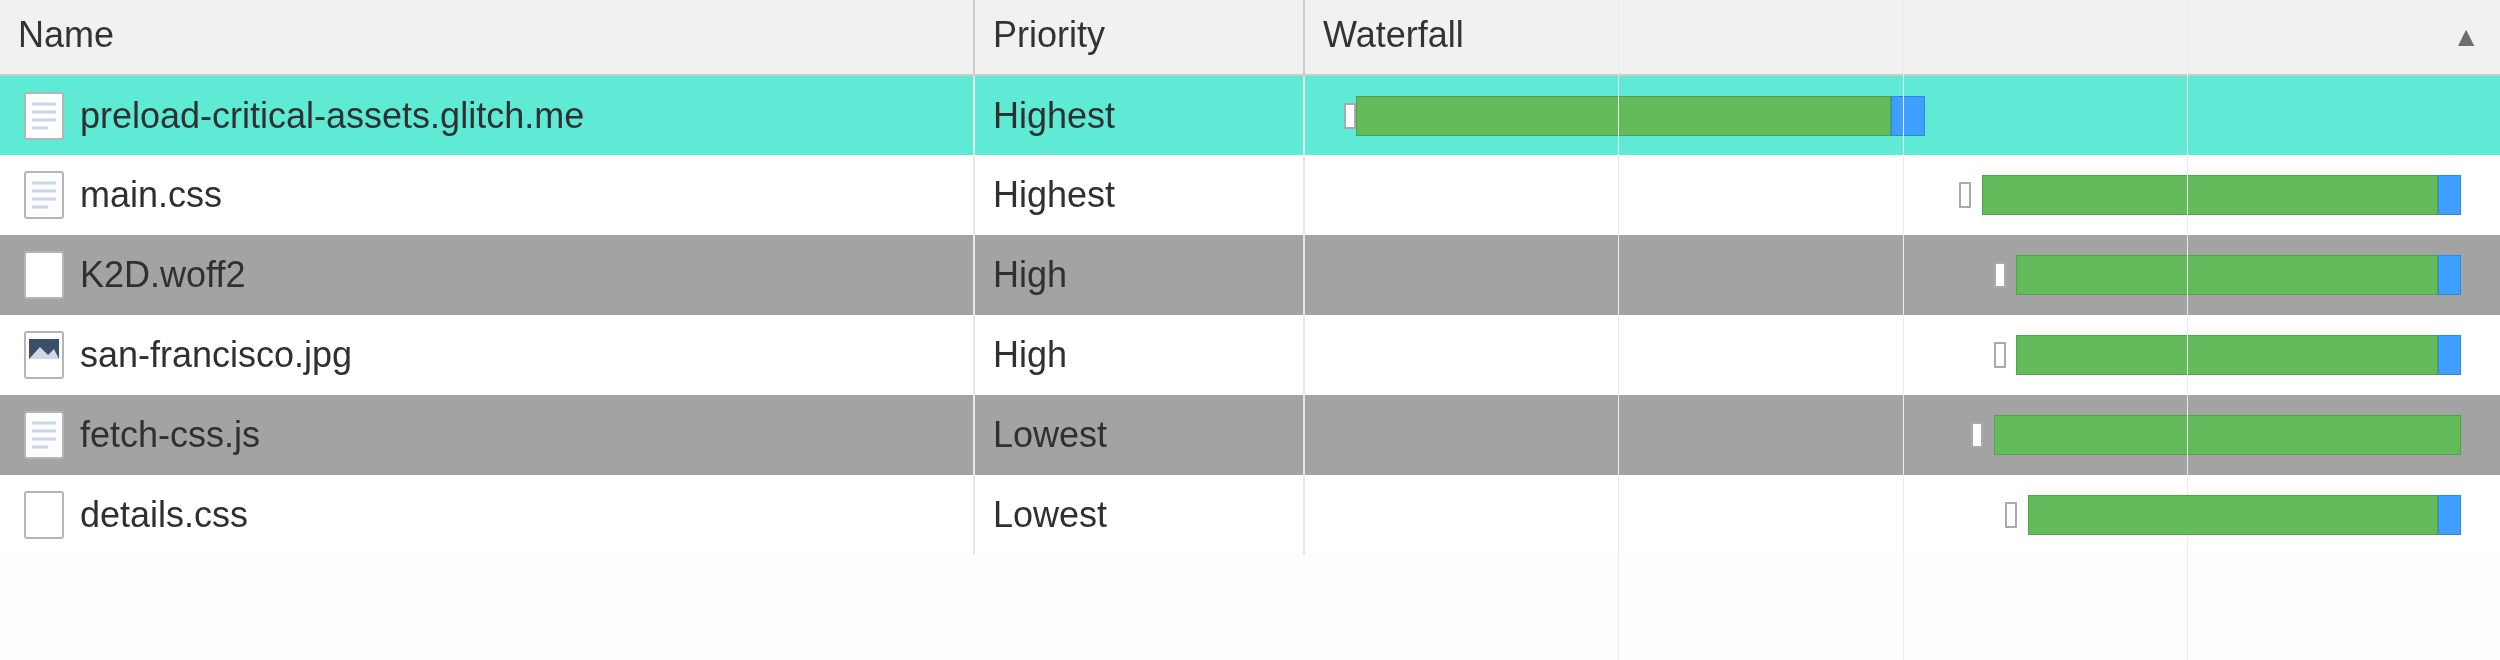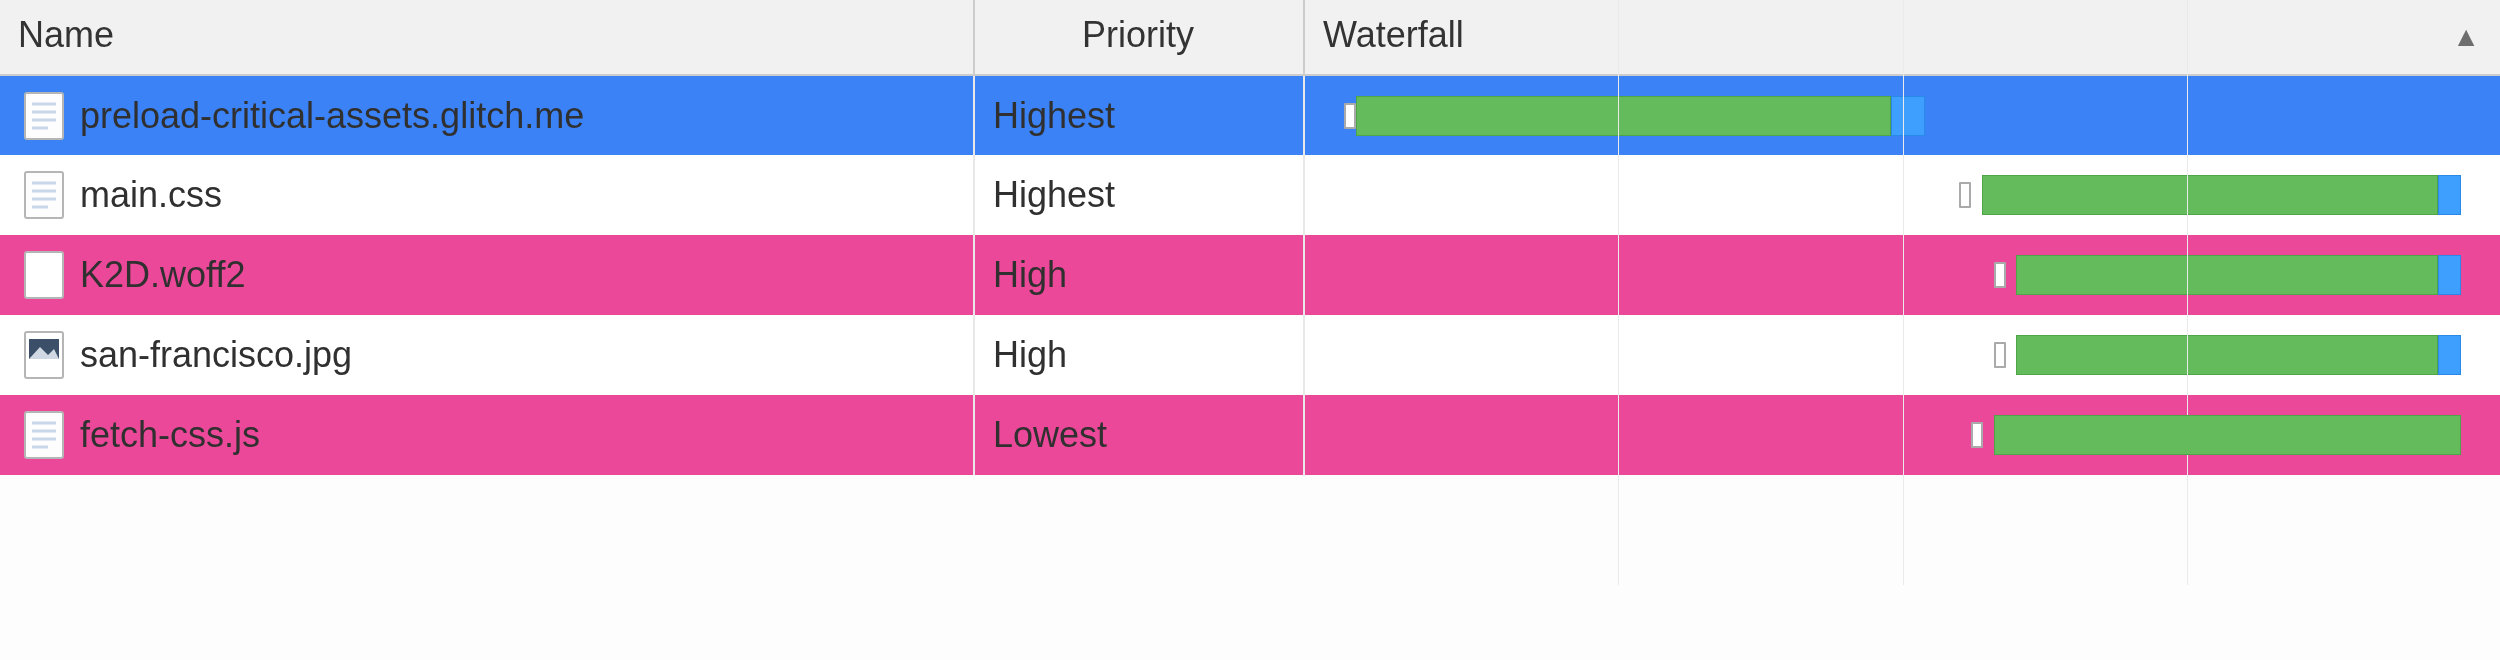--- a/index.html
+++ b/index.html
@@ -23,40 +23,40 @@
     font-weight: 400;
     text-align: left;
     padding: 14px 20px 18px 18px;
     border-bottom: 2px solid #ccc;
     border-right: 2px solid #ccc;
     color: #333;
     position: relative;
   }
   thead th:last-child { border-right: none; margin-left: 44px; }
   th.col-name { width: 974px; }
-  th.col-priority { width: 330px; text-align: center; }
+  th.col-priority { width: 330px; }
   th.col-waterfall { width: auto; }
   .sort-arrow {
     position: absolute;
     right: 20px;
     top: 50%;
     transform: translateY(-50%);
     color: #6e6e6e;
     font-size: 28px;
   }
   tbody td {
     padding: 0 18px;
     height: 80px;
     border-right: 2px solid #e8e8e8;
     vertical-align: middle;
     white-space: nowrap;
   }
   tbody td:last-child { border-right: none; }
-  tbody tr.selected { background: #3b82f6; }
-  tbody tr.even:not(.selected) { background: #ec4899; }
+  tbody tr.selected { background: #5eead4; }
+  tbody tr.even:not(.selected) { background: #a3a3a3; }
   tbody tr.odd:not(.selected) { background: #ffffff; }
   .name-cell {
     display: flex;
     align-items: center;
     gap: 16px;
     padding-left: 6px;
   }
   .file-icon {
     width: 40px;
     height: 48px;
@@ -237,14 +237,35 @@
         <td class="waterfall-td">
           <div class="wf-cell">
             <div class="wf-grid" style="left: 25%;"></div>
             <div class="wf-grid" style="left: 50%;"></div>
             <div class="wf-grid" style="left: 75%;"></div>
             <div class="wf-tick" style="left: 56%;"></div>
             <div class="wf-bar" style="left: 58%; width: 41%; background: rgb(99, 187, 91);"></div>
           </div>
         </td>
       </tr>
+      <tr class="odd">
+        <td>
+          <div class="name-cell">
+            <span class="file-icon"><svg viewBox="0 0 40 48" width="40" height="48">
+                <rect x="1" y="1" width="38" height="46" rx="2" fill="#ffffff" stroke="#b5b5b5" stroke-width="2"></rect>
+              </svg></span>
+            <span>details.css</span>
+          </div>
+        </td>
+        <td><span>Lowest</span></td>
+        <td class="waterfall-td">
+          <div class="wf-cell">
+            <div class="wf-grid" style="left: 25%;"></div>
+            <div class="wf-grid" style="left: 50%;"></div>
+            <div class="wf-grid" style="left: 75%;"></div>
+            <div class="wf-tick" style="left: 59%;"></div>
+            <div class="wf-bar" style="left: 61%; width: 36%; background: rgb(99, 187, 91);"></div>
+            <div class="wf-tail" style="left: 97%; width: 2%; background: rgb(63, 159, 255);"></div>
+          </div>
+        </td>
+      </tr>
     </tbody>
 </table>
 
 </body></html>

